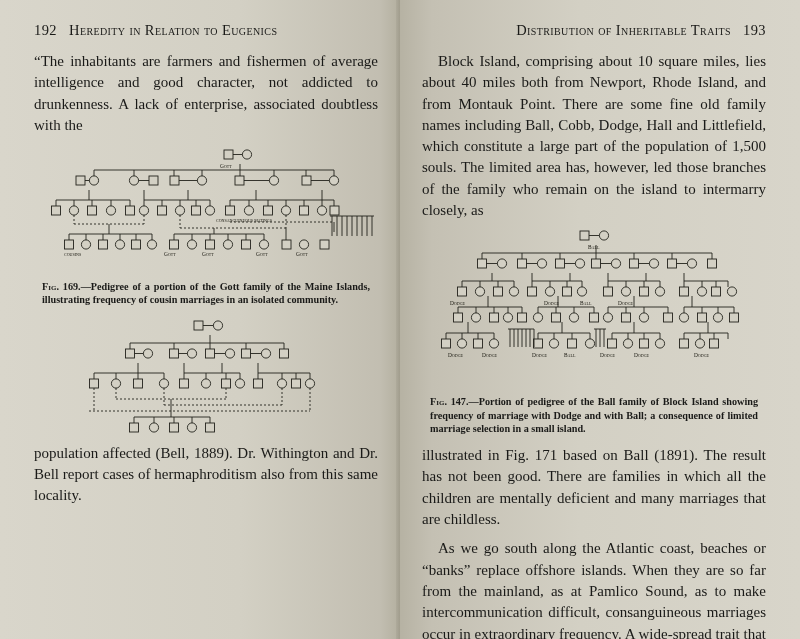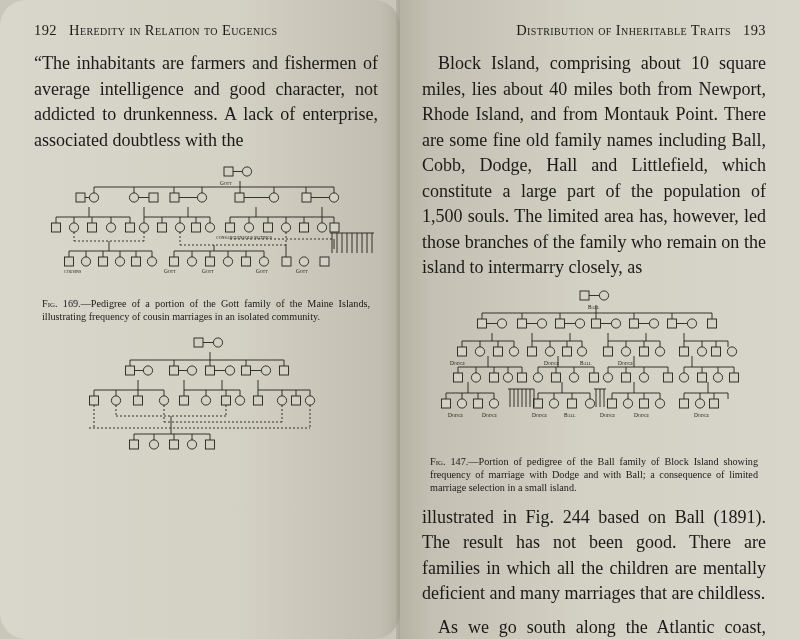--- a/index.html
+++ b/index.html
@@ -22,21 +22,20 @@
   }
   .page {
     position: relative;
     height: 100%;
     box-sizing: border-box;
   }
   .page-left {
     width: 400px;
     background: linear-gradient(to right, #d9d6cb 0%, #d3d0c4 60%, #c2beb1 95%, #b3af9f 100%);
     padding: 22px 22px 10px 34px;
-    border-radius: 26px;
   }
   .page-right {
     width: 400px;
     background: linear-gradient(to left, #d8d5ca 0%, #d3d0c4 55%, #c4c0b3 92%, #b6b2a3 100%);
     padding: 22px 34px 10px 22px;
   }
   .gutter {
     position: absolute;
     left: 396px;
     top: 0;
@@ -49,33 +48,34 @@
     font-size: 14.5px;
     font-variant: small-caps;
     letter-spacing: .4px;
     white-space: nowrap;
     margin-bottom: 12px;
   }
   .rh-left { text-align: left; }
   .rh-right { text-align: right; }
   .folio { font-family: "Liberation Serif", serif; }
   p.body {
-    font-size: 18px;
+    font-size: 15px;
     line-height: 1.42;
     text-align: justify;
     margin: 0 0 8px 0;
     text-indent: 0;
     font-family: Liberation Serif, serif;
   }
   p.indent { text-indent: 16px; }
   .caption {
     font-size: 10.2px;
     line-height: 1.3;
     text-align: justify;
     margin: 6px 8px 10px 8px;
+    font-weight: bold;
   }
   .caption .fignum { font-variant: small-caps; }
   .figure {
     position: relative;
     margin: 8px 0 0 0;
   }
   svg { display: block; }
   .lbl {
     font-size: 5.4px;
     font-variant: small-caps;
@@ -329,20 +329,21 @@
           <rect x="95.5" y="106" width="9" height="9" fill="#d3d0c4"></rect>
           <circle cx="120" cy="110.5" r="4.6" fill="#d3d0c4"></circle>
           <rect x="135.5" y="106" width="9" height="9" fill="#d3d0c4"></rect>
           <circle cx="158" cy="110.5" r="4.6" fill="#d3d0c4"></circle>
           <rect x="171.5" y="106" width="9" height="9" fill="#d3d0c4"></rect>
         </g>
       </svg>
     </div>
 
 
+    <p class="body">population affected (Bell, 1889).  Dr. Withington and Dr. Bell report cases of hermaphroditism also from this same locality.</p>
   </div>
 
   <div class="gutter"></div>
 
   <div class="page page-right">
 
     <div class="running-head rh-right">
       <span>Distribution of Inheritable Traits</span>&nbsp;&nbsp;
       <span class="folio">193</span>
     </div>
@@ -540,16 +541,16 @@
         <text class="lbl" x="178" y="128">Dodge</text>
         <text class="lbl" x="212" y="128">Dodge</text>
         <text class="lbl" x="272" y="128">Dodge</text>
       </svg>
     </div>
 
     <p class="caption">
       <span class="fignum">Fig. 147.</span><span>—Portion of pedigree of the Ball family of Block Island showing frequency of marriage with Dodge and with Ball; a consequence of limited marriage selection in a small island.</span>
     </p>
 
-    <p class="body">illustrated in Fig. 244 based on Ball (1891).  The result has not been good.  There are families in which all the children are mentally deficient and many marriages that are childless.</p>
+    <p class="body">illustrated in Fig. 171 based on Ball (1891).  The result has not been good.  There are families in which all the children are mentally deficient and many marriages that are childless.</p>
     <p class="body indent">As we go south along the Atlantic coast, beaches or “banks” replace offshore islands.  When they are so far from the mainland, as at Pamlico Sound, as to make intercommunication difficult, consanguineous marriages occur in extraordinary frequency.  A wide-spread trait that may be ascribed to such inbreeding is suspicion and mental dullness; and a relative high frequency of insanity.  Even</p>
   </div>
 </div>
 
 </body></html>

